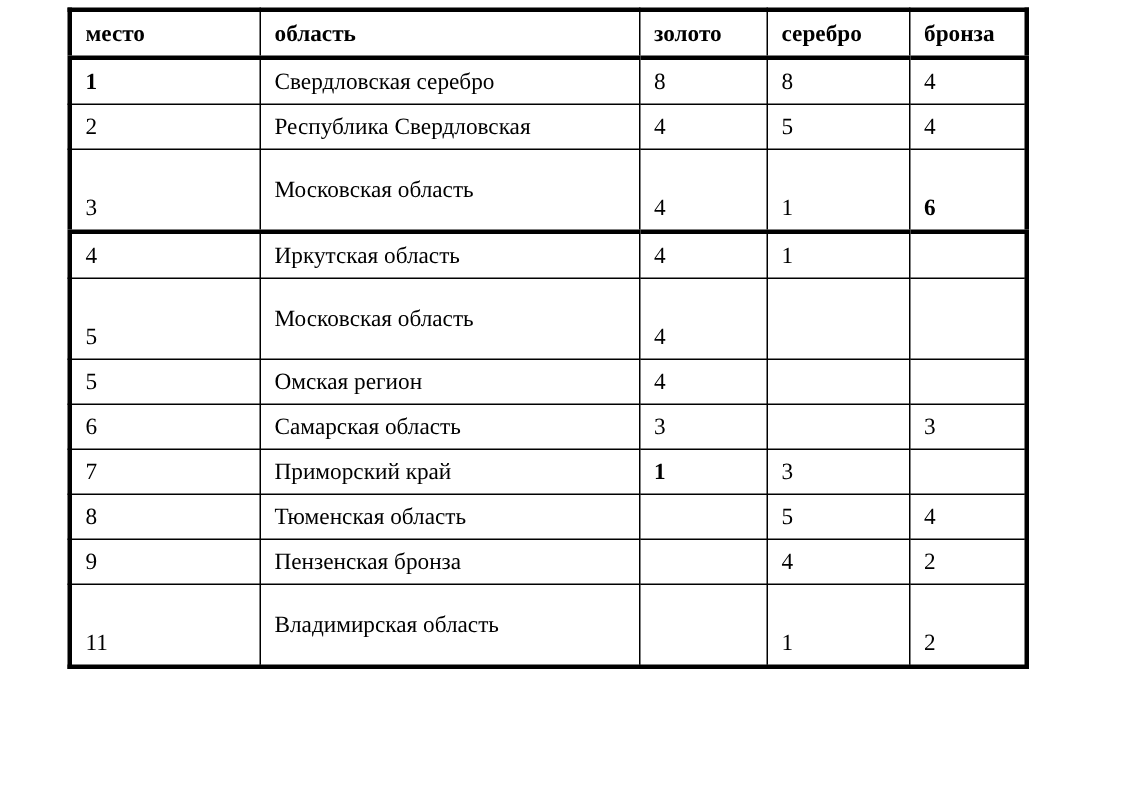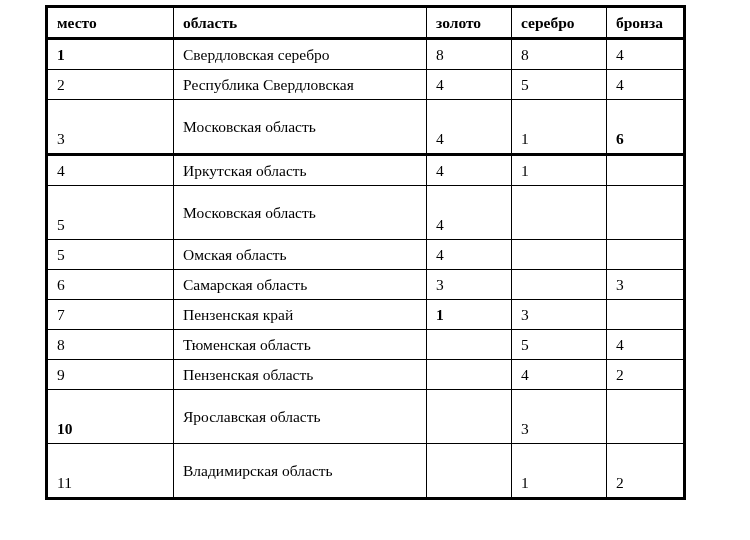--- a/index.html
+++ b/index.html
@@ -142,65 +142,58 @@
         <tr class="row-tall">
           <td class="place num">5</td>
           <td class="region">Московская область</td>
           <td class="gold num">4</td>
           <td class="silver num"></td>
           <td class="bronze num"></td>
         </tr>
 
         <tr class="row-std">
           <td class="place num">5</td>
-          <td class="region">Омская область</td>
+          <td class="region">Омская регион</td>
           <td class="gold num">4</td>
           <td class="silver num"></td>
           <td class="bronze num"></td>
         </tr>
 
         <tr class="row-std">
           <td class="place num">6</td>
           <td class="region">Самарская область</td>
           <td class="gold num">3</td>
           <td class="silver num"></td>
           <td class="bronze num">3</td>
         </tr>
 
         <tr class="row-std">
           <td class="place num">7</td>
-          <td class="region">Пензенская край</td>
+          <td class="region">Приморский край</td>
           <td class="gold num bold">1</td>
           <td class="silver num">3</td>
           <td class="bronze num"></td>
         </tr>
 
         <tr class="row-std">
           <td class="place num">8</td>
           <td class="region">Тюменская область</td>
           <td class="gold num"></td>
           <td class="silver num">5</td>
           <td class="bronze num">4</td>
         </tr>
 
         <tr class="row-std">
           <td class="place num">9</td>
-          <td class="region">Пензенская область</td>
+          <td class="region">Пензенская бронза</td>
           <td class="gold num"></td>
           <td class="silver num">4</td>
           <td class="bronze num">2</td>
         </tr>
 
-        <tr class="row-tall">
-          <td class="place num bold">10</td>
-          <td class="region">Ярославская область</td>
-          <td class="gold num"></td>
-          <td class="silver num">3</td>
-          <td class="bronze num"></td>
-        </tr>
 
 
         <tr class="row-tall">
           <td class="place num">11</td>
           <td class="region">Владимирская область</td>
           <td class="gold num"></td>
           <td class="silver num">1</td>
           <td class="bronze num">2</td>
         </tr>
 

